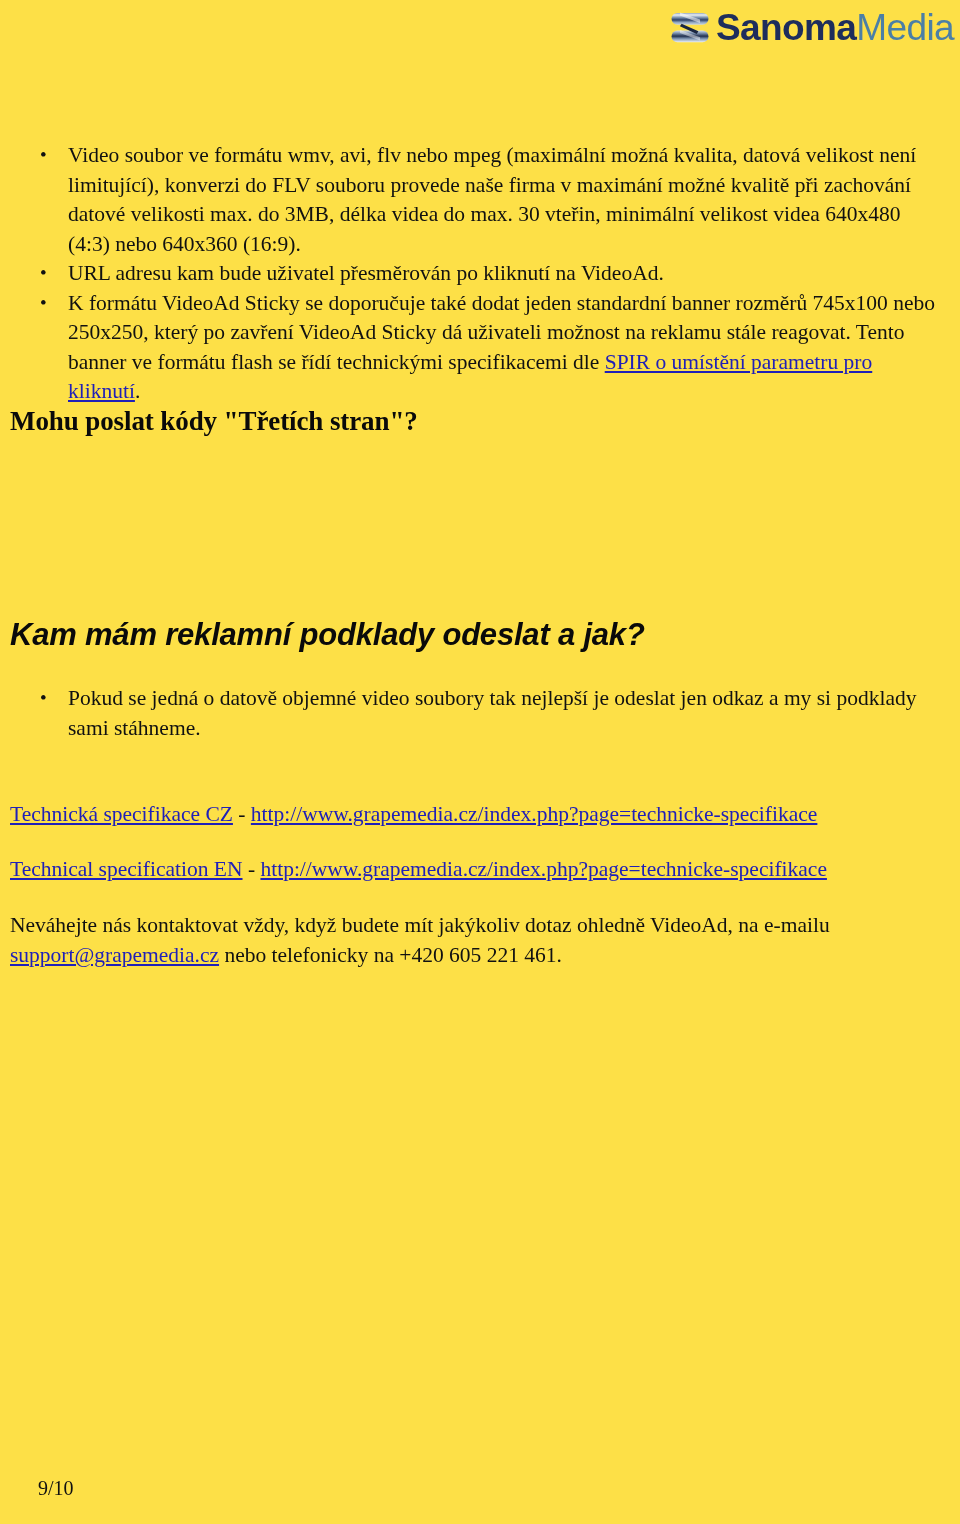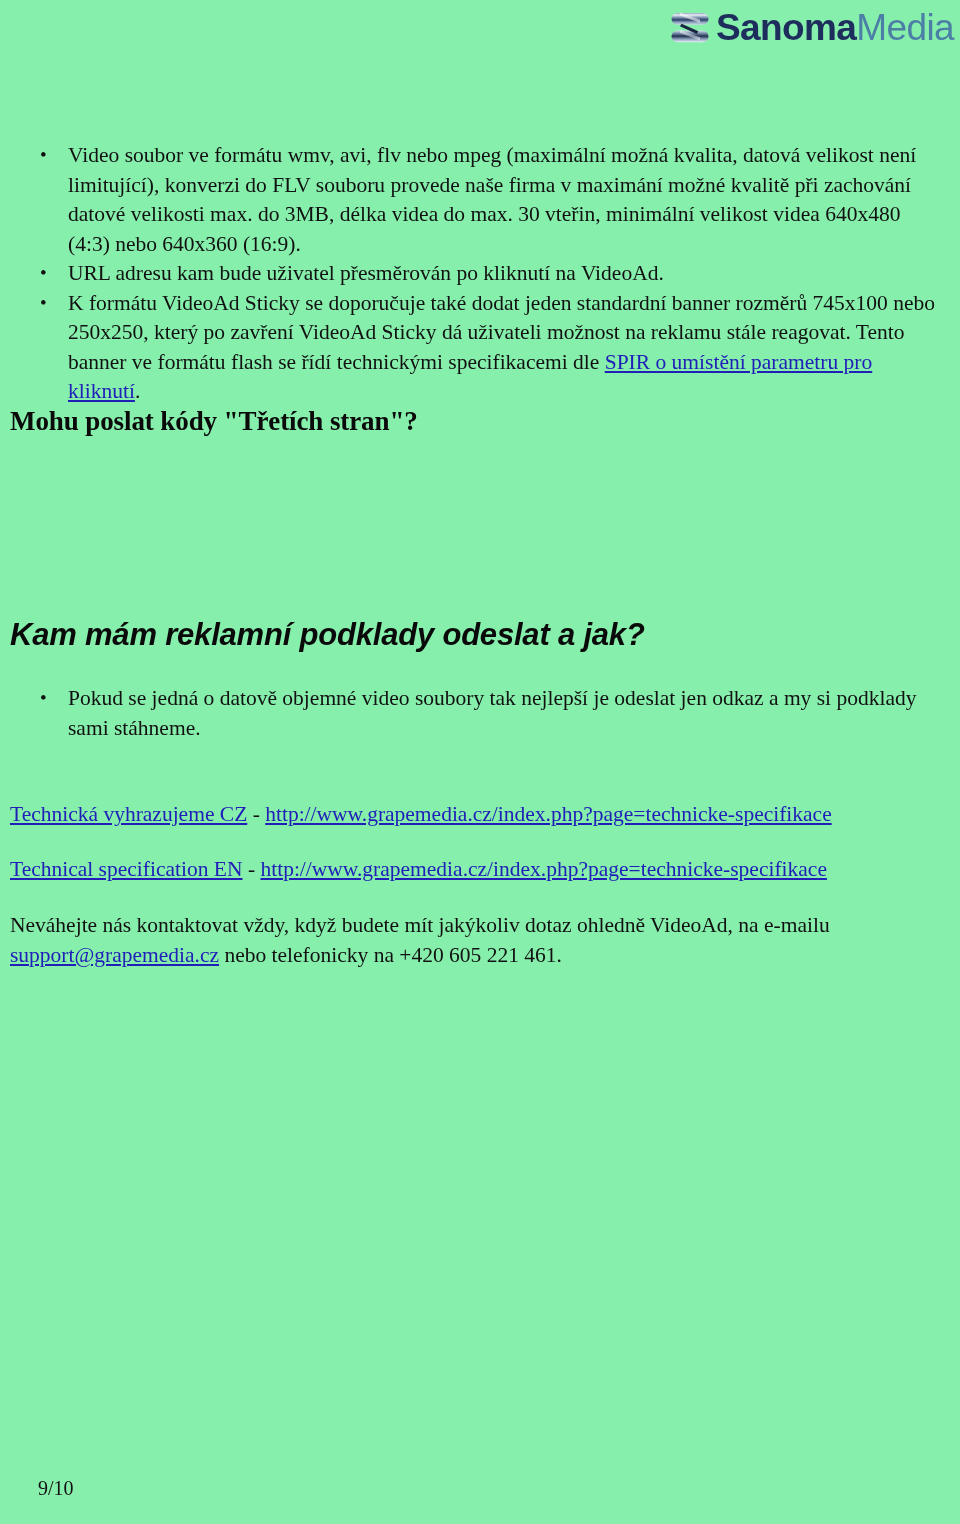--- a/index.html
+++ b/index.html
@@ -4,21 +4,21 @@
 <style>
   html, body {
     margin: 0;
     padding: 0;
     background: #ffffff;
   }
   .page {
     position: relative;
     width: 960px;
     height: 1524px;
-    background: #86efac;
+    background: #fde047;
     overflow: hidden;
     font-family: "Liberation Serif", "DejaVu Serif", serif;
     color: #0d0d0d;
     -webkit-font-smoothing: none;
   }
 
   
   .logo {
     position: absolute;
     top: 4px;
@@ -183,21 +183,21 @@
 
   <div class="block" style="left:26px; top:684px; width:912px;">
     <ul class="bullets">
       <li>
         <span>Pokud se jedná o datově objemné video soubory tak nejlepší je odeslat jen odkaz a my si podklady sami stáhneme.</span>
       </li>
     </ul>
   </div>
 
   <div class="linkline" style="left:10px; top:800px;">
-    <a class="link" href="#">Technická vyhrazujeme CZ</a><span class="sep"> - </span><a class="link" href="#">http://www.grapemedia.cz/index.php?page=technicke-specifikace</a>
+    <a class="link" href="#">Technická specifikace CZ</a><span class="sep"> - </span><a class="link" href="#">http://www.grapemedia.cz/index.php?page=technicke-specifikace</a>
   </div>
 
   <div class="linkline" style="left:10px; top:855px;">
     <a class="link" href="#">Technical specification EN</a><span class="sep"> - </span><a class="link" href="#">http://www.grapemedia.cz/index.php?page=technicke-specifikace</a>
   </div>
 
   <div class="para" style="left:10px; top:910px; width:930px;">
     <span>Neváhejte nás kontaktovat vždy, když budete mít jakýkoliv dotaz ohledně VideoAd, na e-mailu</span>
     <a class="link" href="#">support@grapemedia.cz</a><span> nebo telefonicky na +420 605 221 461.</span>
   </div>

